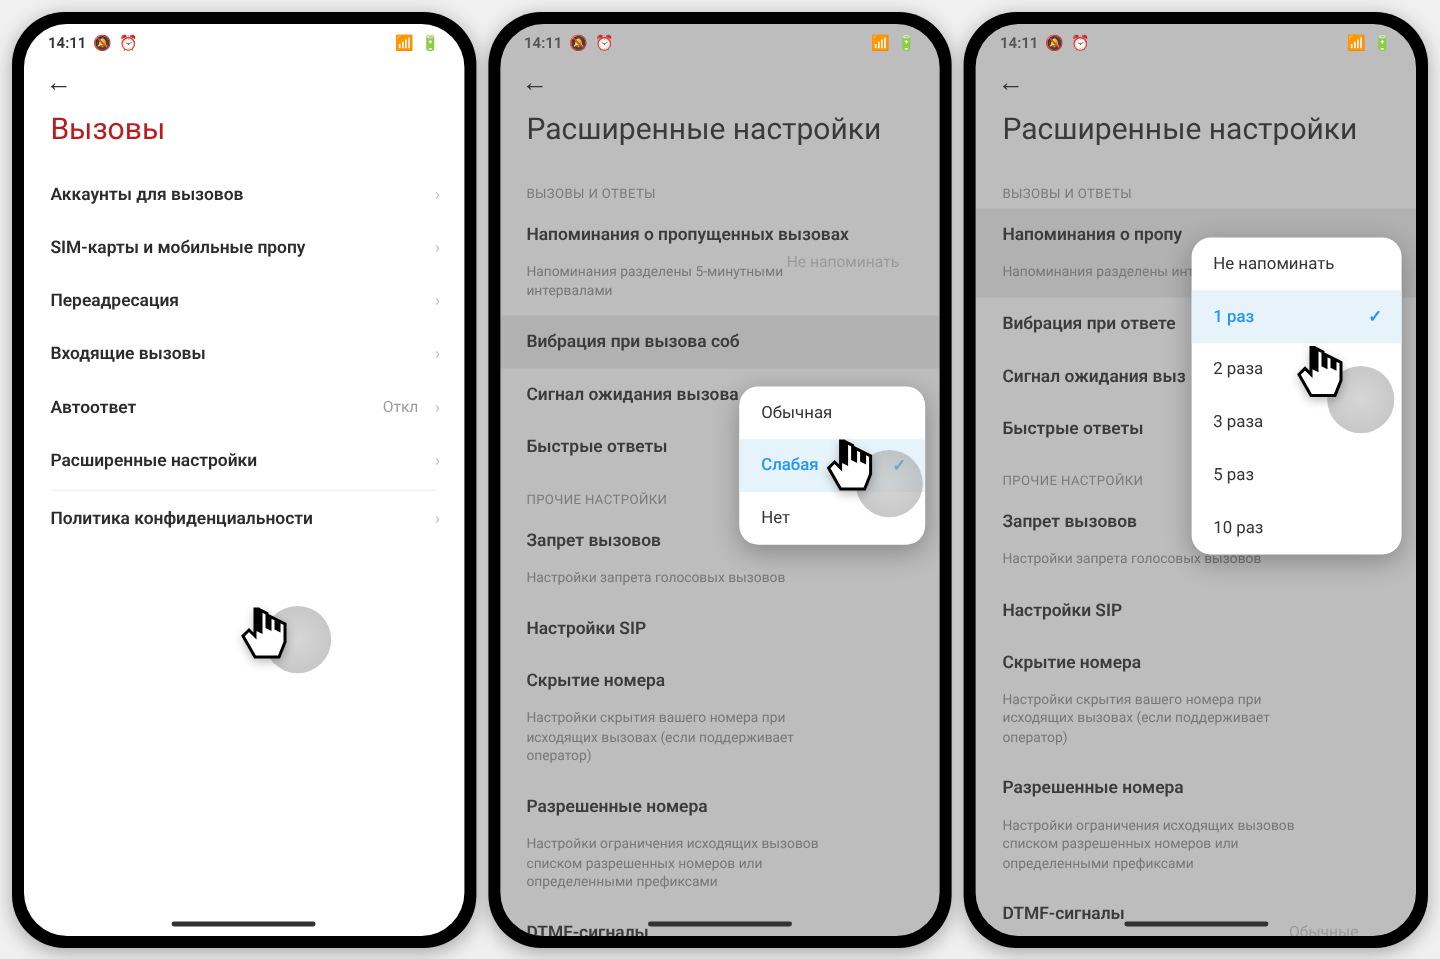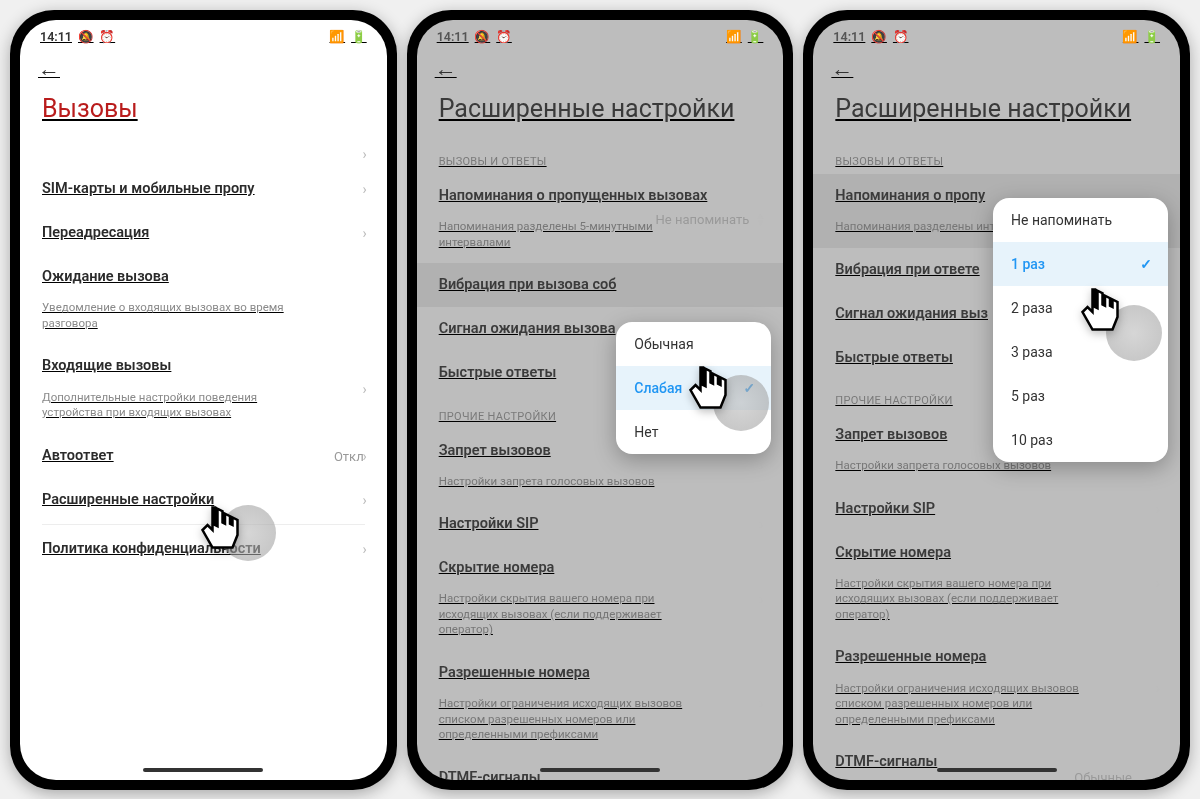--- a/index.html
+++ b/index.html
@@ -20,21 +20,20 @@
     position: relative;
     box-shadow: 0 4px 16px rgba(0,0,0,.3);
   }
   .screen {
     width: 100%;
     height: 100%;
     border-radius: 36px;
     overflow: hidden;
     position: relative;
     background: #fff;
-    text-decoration: underline;
   }
   .screen.dim { background: #bdbdbd; }
   .status-bar {
     height: 28px;
     display: flex;
     align-items: center;
     justify-content: space-between;
     padding: 4px 20px 0;
     font-size: 12.5px;
     font-weight: 600;
@@ -77,21 +76,21 @@
     font-size: 11.5px;
     color: #8a8a8a;
     padding-right: 48px;
     margin-top: 14px;
     line-height: 1.35;
   }
   .screen.dim .item-title { color: #3b3b3b; }
   .screen.dim .item-sub { color: #777; }
   .item-value {
     position: absolute;
-    right: 23px;
+    right: 38px;
     top: 50%;
     transform: translateY(-50%);
     font-size: 13px;
     color: #9a9a9a;
   }
   .chevron, .updown {
     position: absolute;
     right: 20px;
     top: 50%;
     transform: translateY(-50%);
@@ -171,37 +170,33 @@
       <div class="status-right">
         <span>📶</span>
         <span>🔋</span>
       </div>
     </div>
     <div class="back-row"><span class="back-arrow">←</span></div>
     <div class="page-title">Вызовы</div>
 
     <div class="list">
       <div class="item">
+        <div class="item-title">Аккаунты для вызовов</div>
         <span class="chevron">›</span>
       </div>
       <div class="item">
         <div class="item-title">SIM-карты и мобильные пропу</div>
         <span class="chevron">›</span>
       </div>
       <div class="item">
         <div class="item-title">Переадресация</div>
         <span class="chevron">›</span>
       </div>
       <div class="item">
-        <div class="item-title">Ожидание вызова</div>
-        <div class="item-sub">Уведомление о входящих вызовах во время разговора</div>
-      </div>
-      <div class="item">
         <div class="item-title">Входящие вызовы</div>
-        <div class="item-sub">Дополнительные настройки поведения устройства при входящих вызовах</div>
         <span class="chevron">›</span>
       </div>
       <div class="item">
         <div class="item-title">Автоответ</div>
         <span class="item-value">Откл</span>
         <span class="chevron">›</span>
       </div>
       <div class="item">
         <div class="item-title">Расширенные настройки</div>
         <span class="chevron">›</span>

